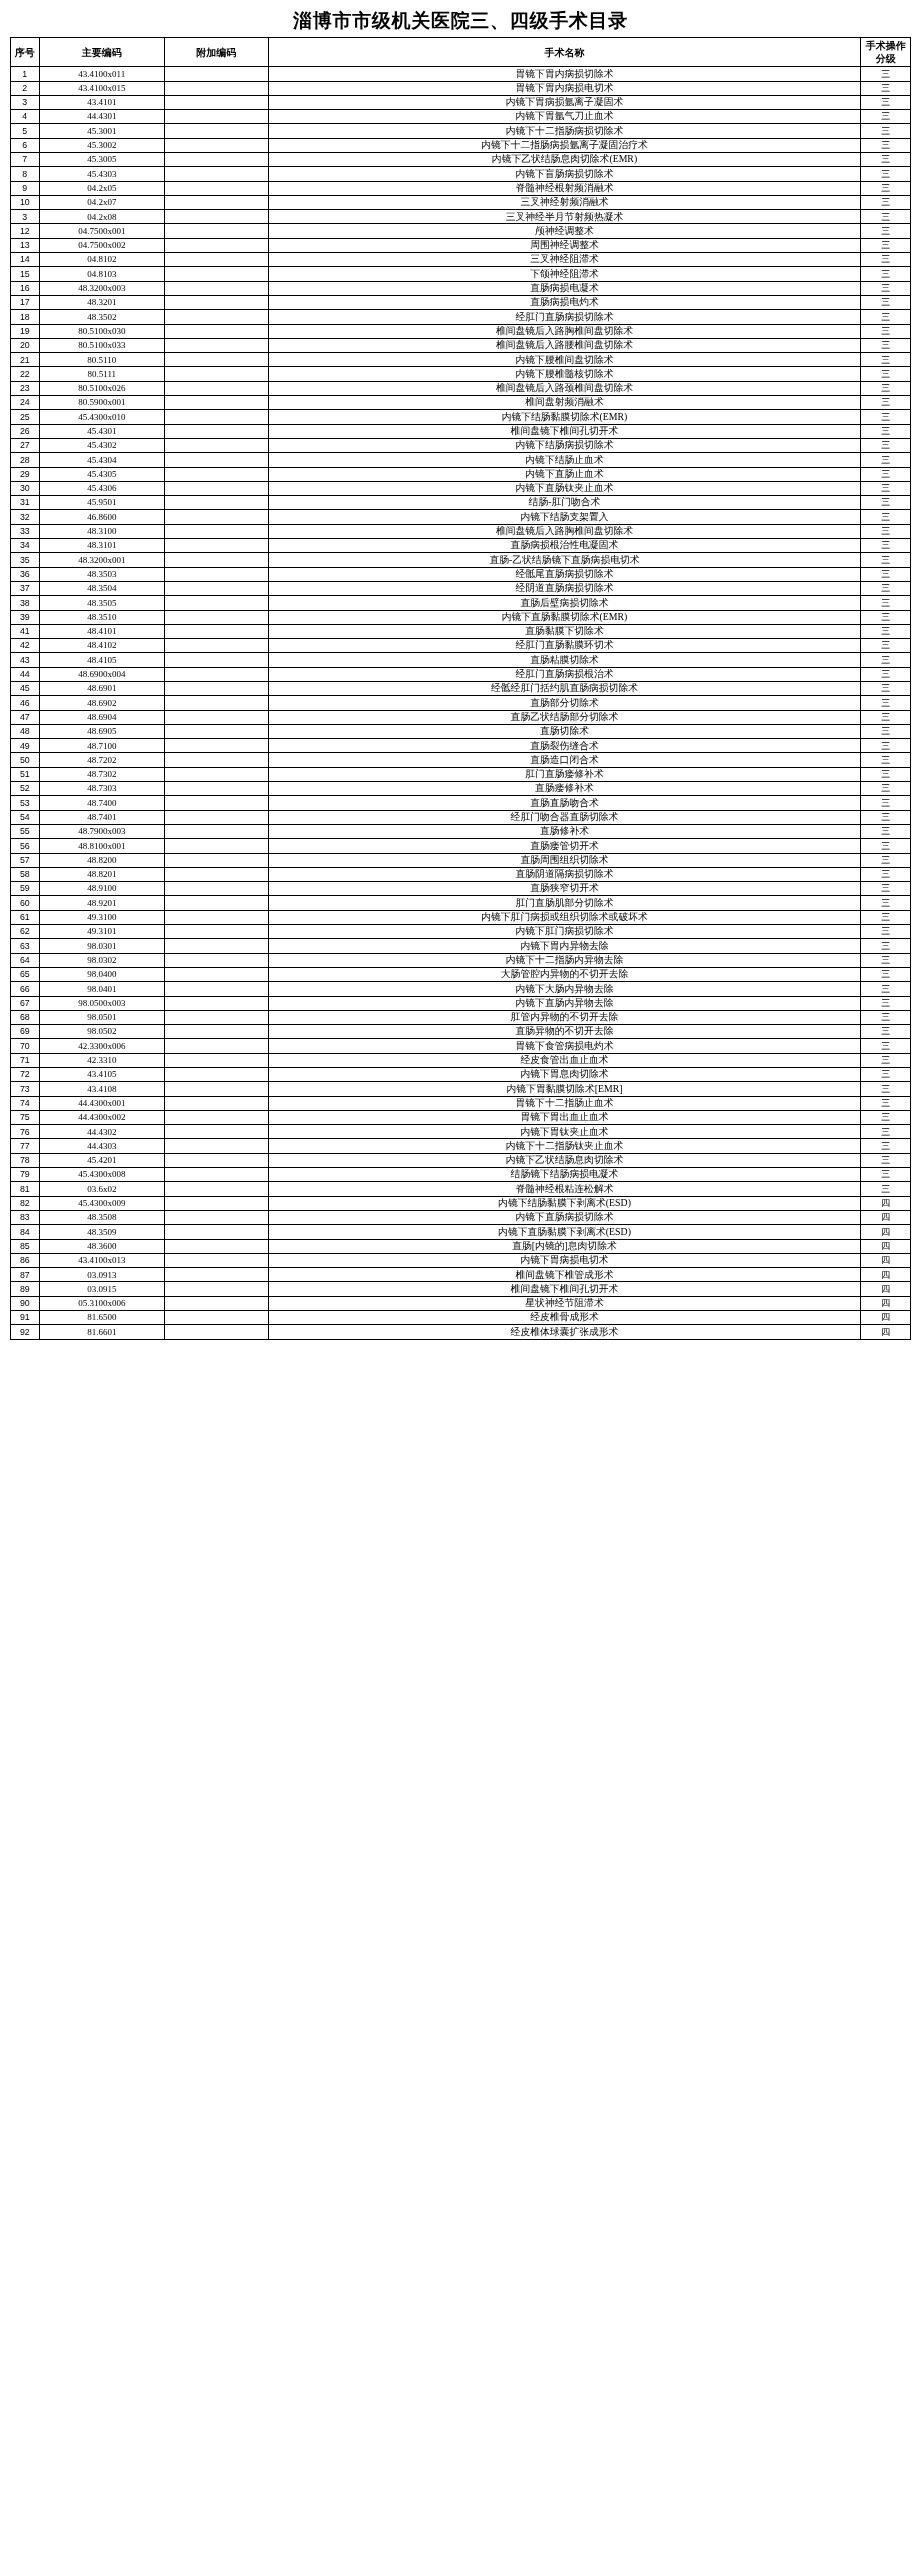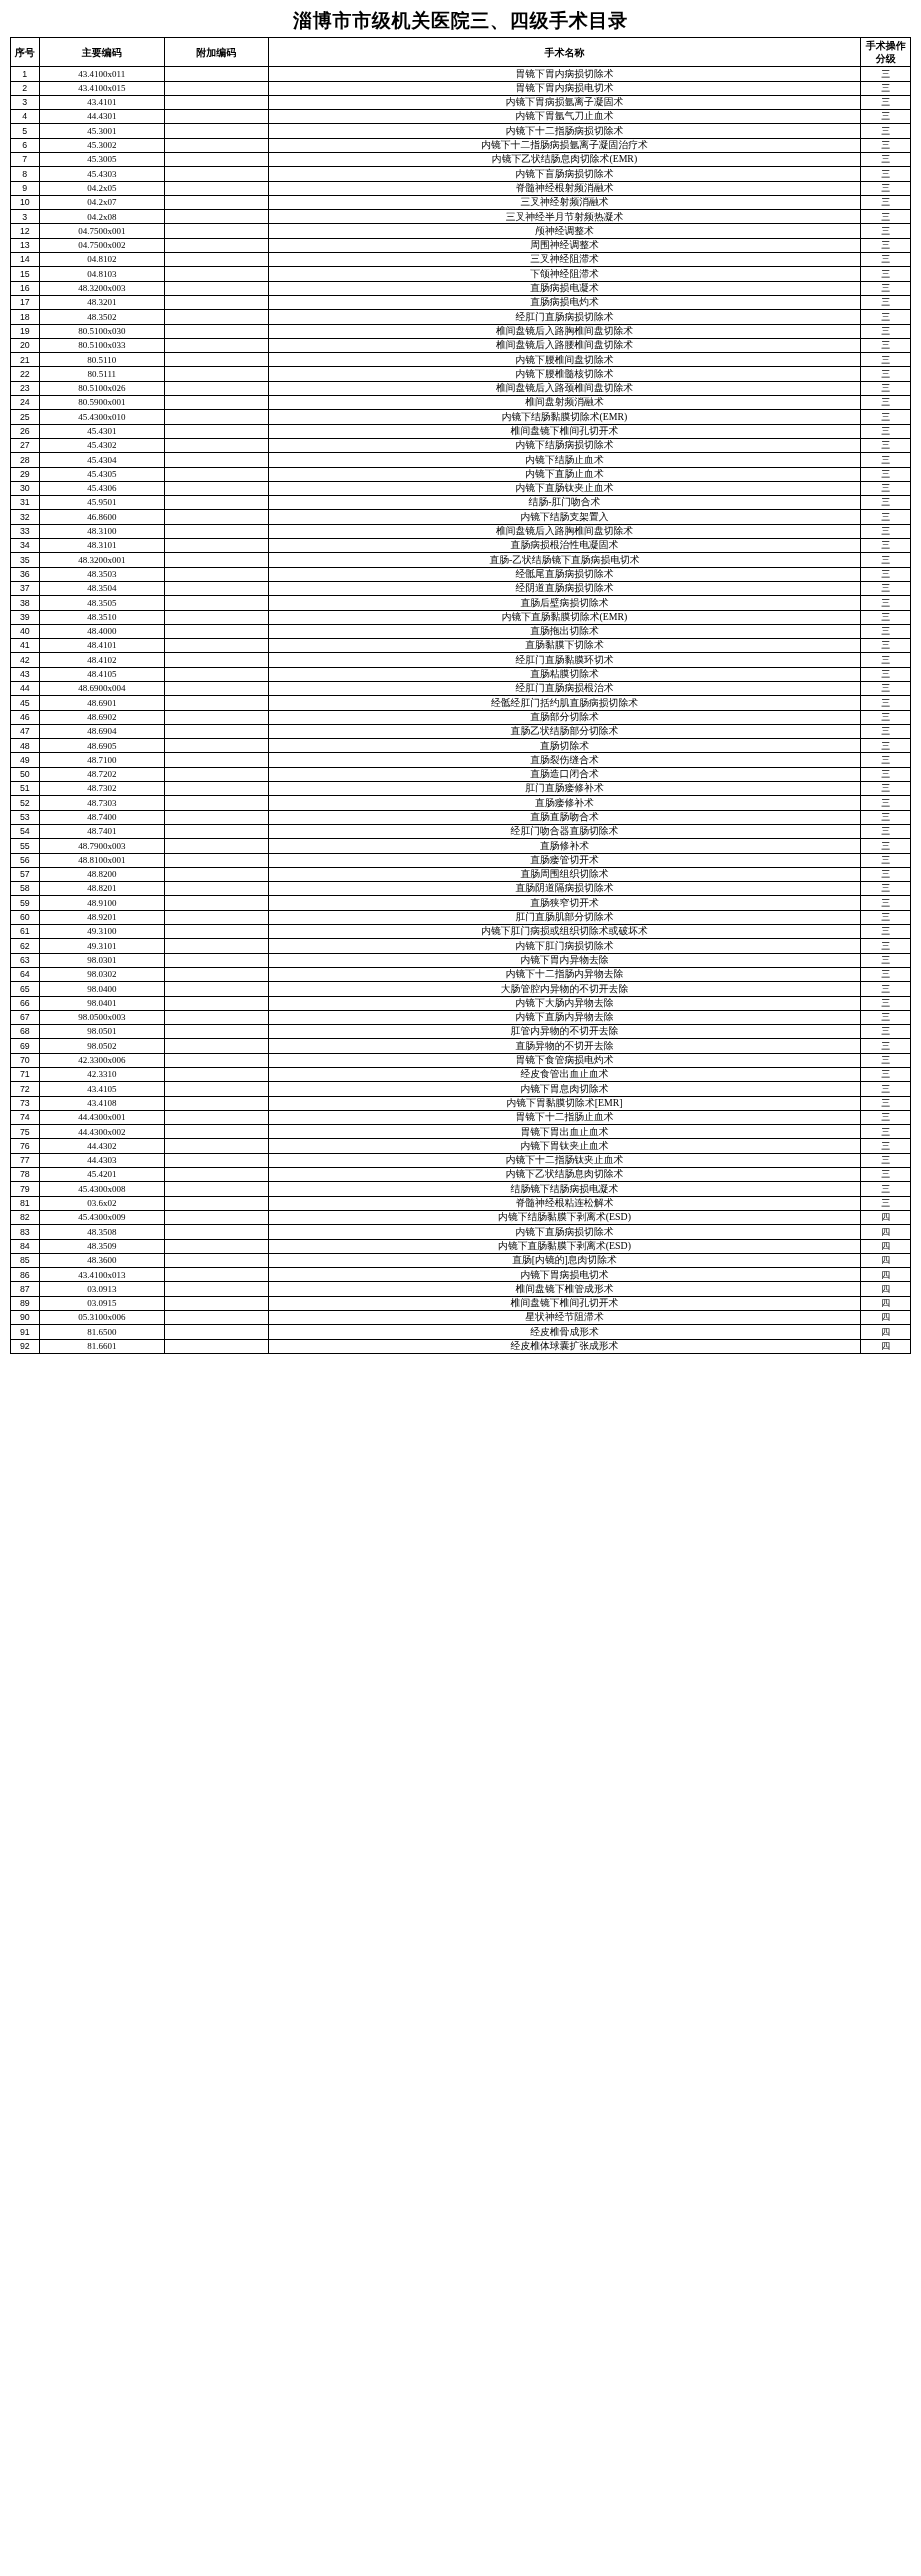--- a/index.html
+++ b/index.html
@@ -359,27 +359,20 @@
           <td class="level">三</td>
         </tr>
         <tr>
           <td class="idx">39</td>
           <td class="code">48.3510</td>
           <td class="code blank"></td>
           <td class="name">内镜下直肠黏膜切除术(EMR)</td>
           <td class="level">三</td>
         </tr>
         <tr>
-          <td class="idx">40</td>
-          <td class="code">48.4000</td>
-          <td class="code blank"></td>
-          <td class="name">直肠拖出切除术</td>
-          <td class="level">三</td>
-        </tr>
-        <tr>
           <td class="idx">41</td>
           <td class="code">48.4101</td>
           <td class="code blank"></td>
           <td class="name">直肠黏膜下切除术</td>
           <td class="level">三</td>
         </tr>
         <tr>
           <td class="idx">42</td>
           <td class="code">48.4102</td>
           <td class="code blank"></td>

